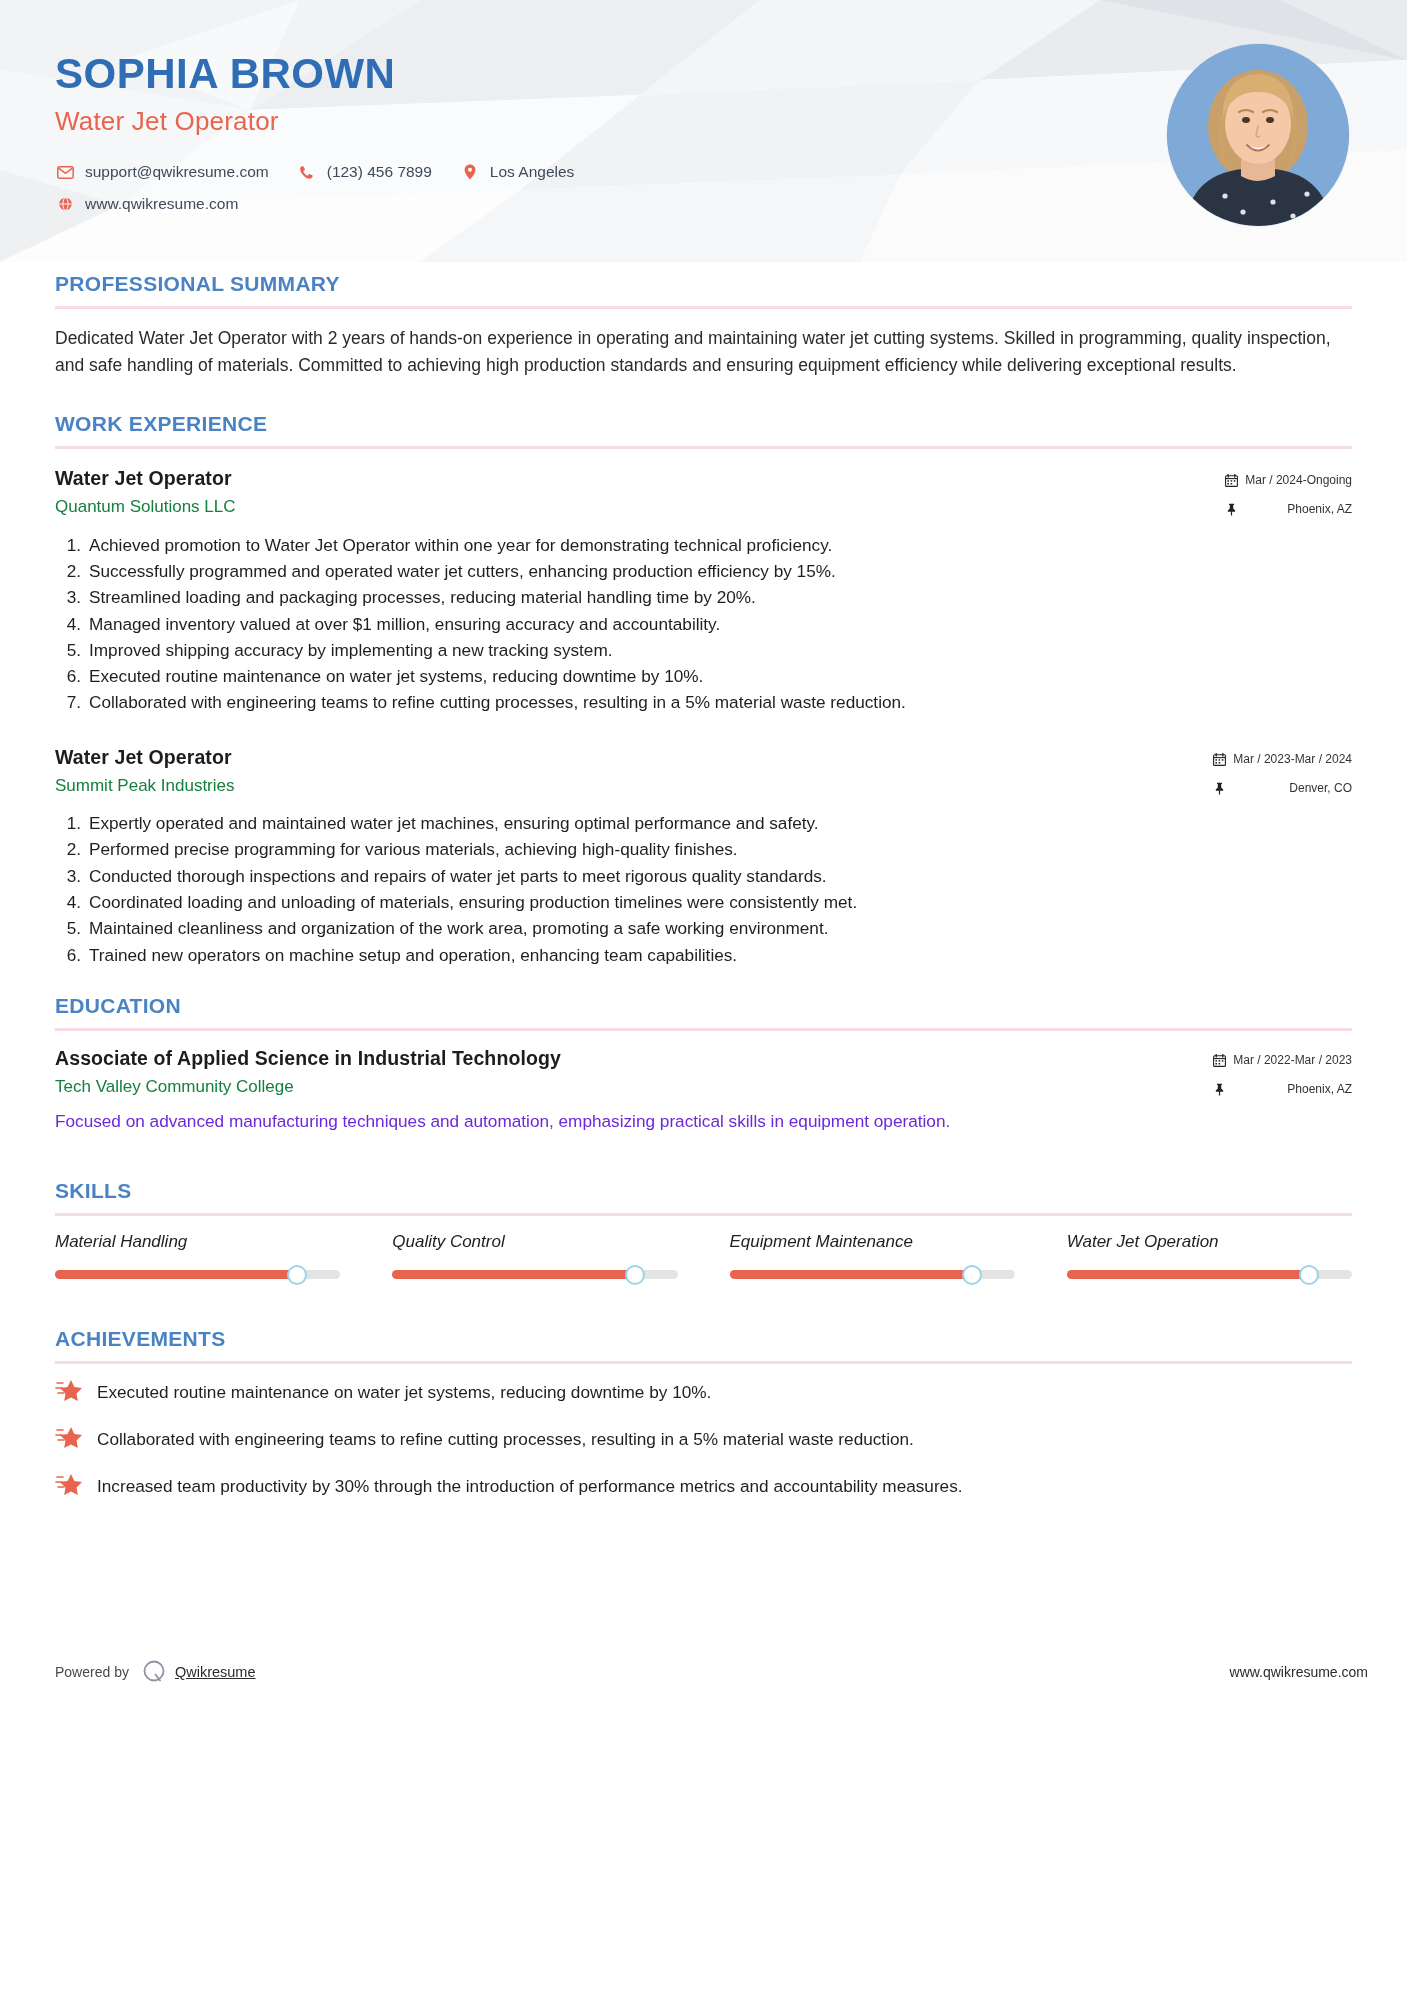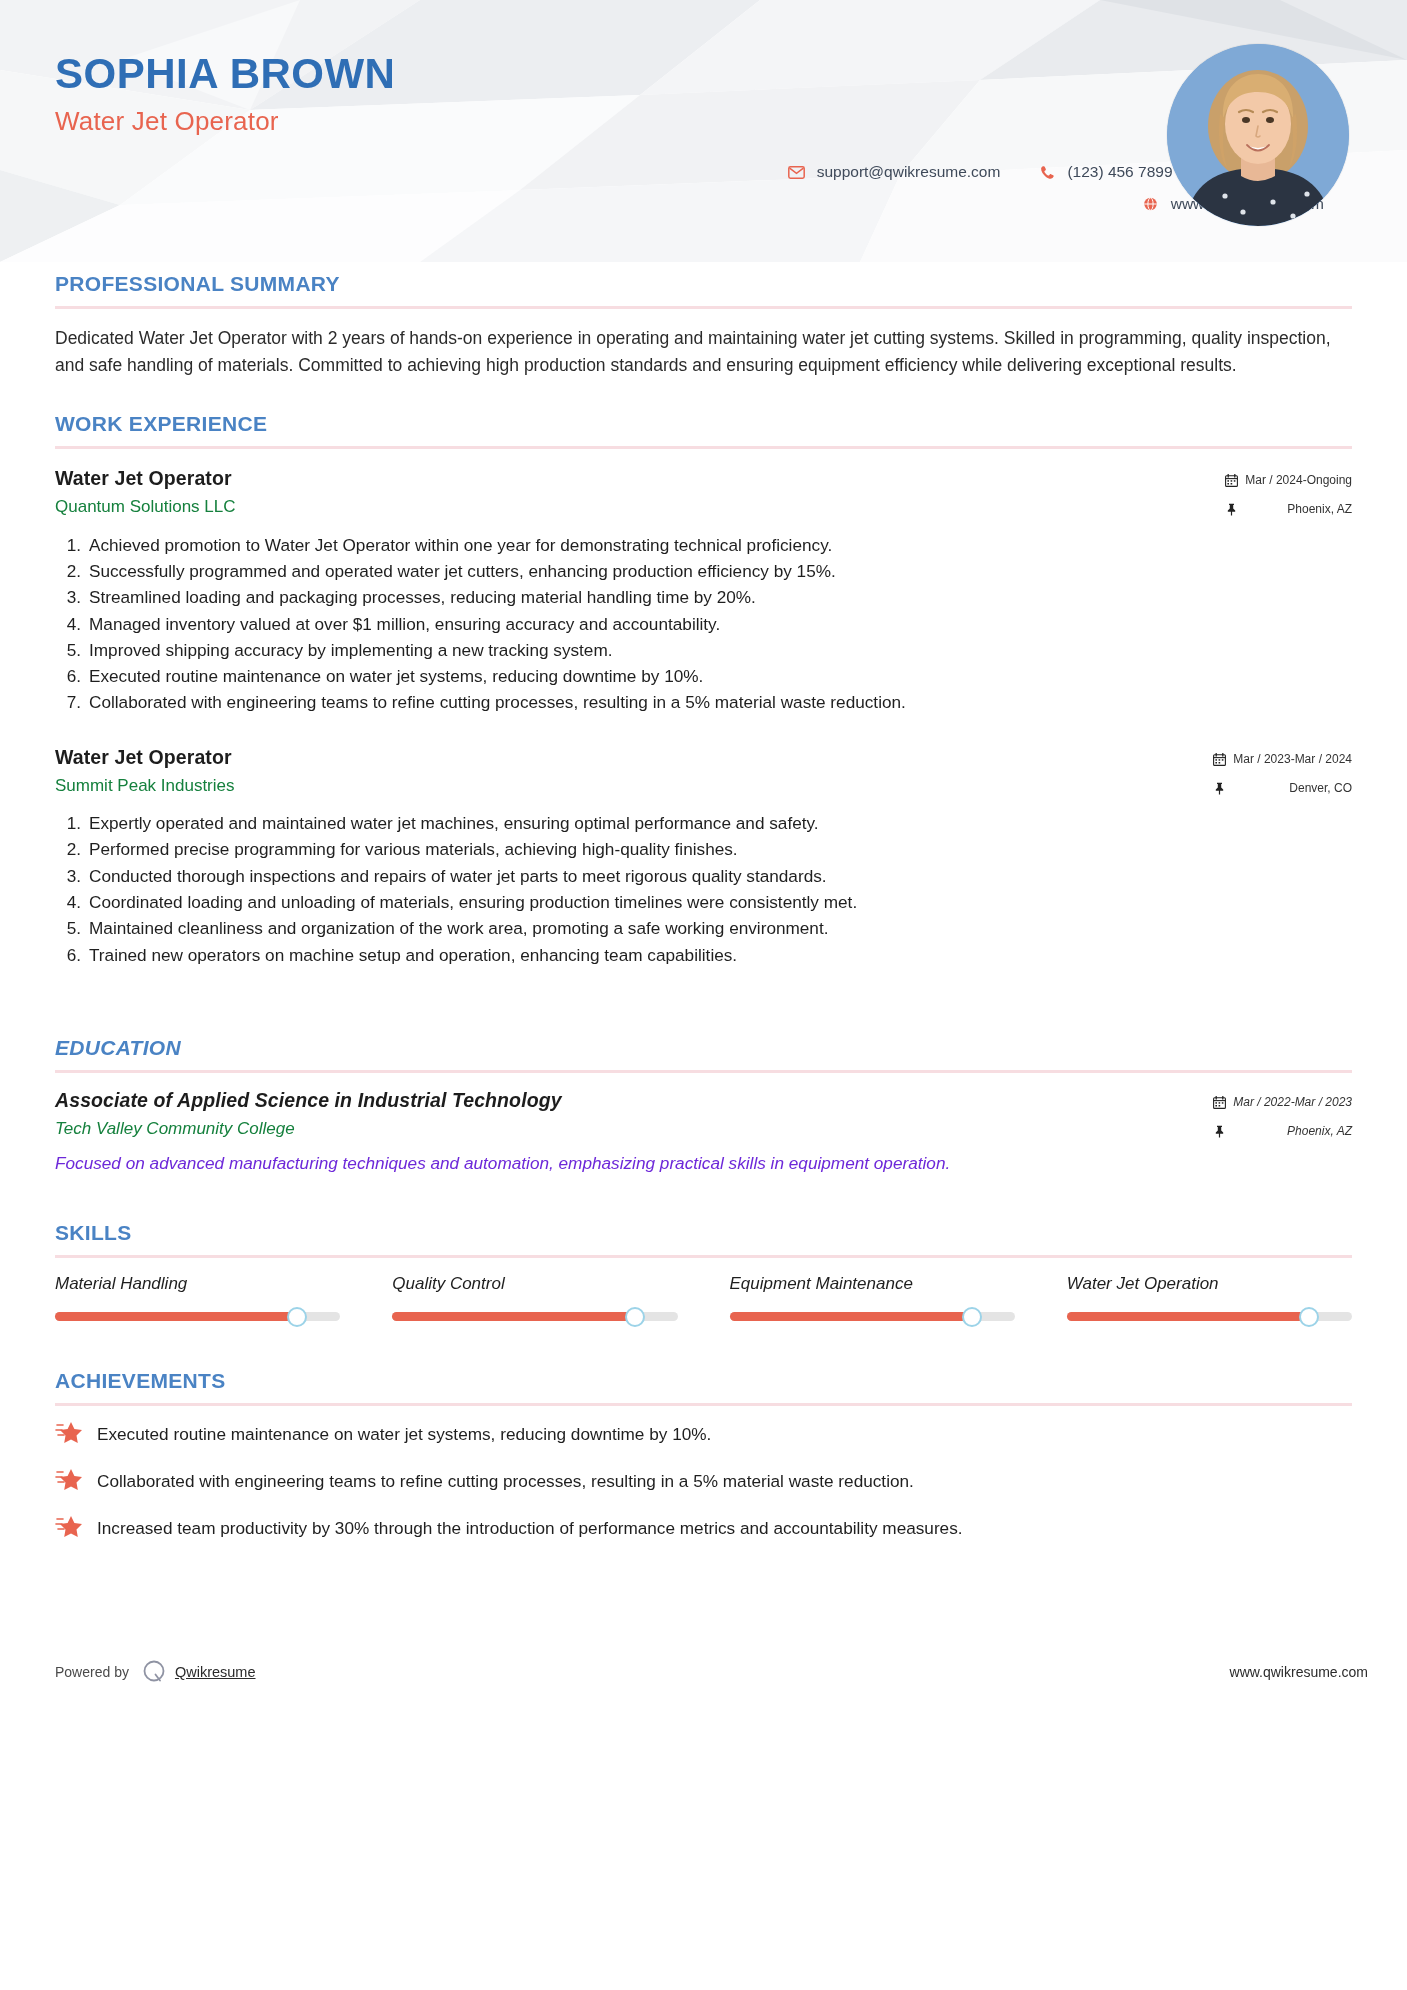--- a/index.html
+++ b/index.html
@@ -48,24 +48,23 @@
     font-size: 26px;
     color: #e8644f;
     margin-top: 10px;
     font-weight: 400;
     letter-spacing: 0.2px;
   }
   .contact-rows { margin-top: 26px; }
   .contact-row {
     display: flex;
     align-items: center;
-    gap: 9px;
+    gap: 0px;
     margin-bottom: 14px;
     flex-wrap: wrap;
-    justify-content: flex-end;
   }
   .contact-item {
     display: flex;
     align-items: center;
     margin-right: 28px;
     font-size: 15.5px;
     color: #3f4a5a;
     white-space: nowrap;
   }
   .contact-item .ico {
@@ -542,21 +541,21 @@
               <span>Maintained cleanliness and organization of the work area, promoting a safe working environment.</span>
             </li>
           <li>
               <span class="num">6.</span>
               <span>Trained new operators on machine setup and operation, enhancing team capabilities.</span>
             </li>
         </ul>
       </div>
     </div>
 
-    <div class="section" style="margin-top:68px;font-style:italic;">
+    <div class="section" style="margin-top:26px;">
       <div class="section-title">EDUCATION</div>
       <div class="section-rule"></div>
 
       <div class="entry" style="margin-top:14px;">
         <div class="entry-head">
           <div class="entry-left">
             <div class="entry-title">Associate of Applied Science in Industrial Technology</div>
             <div class="entry-org">Tech Valley Community College</div>
           </div>
           <div class="entry-right">

